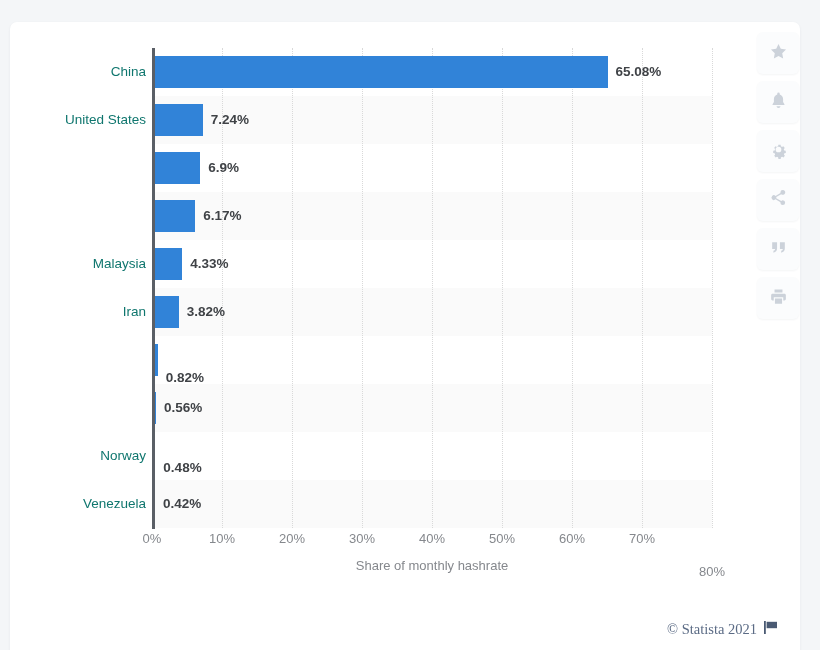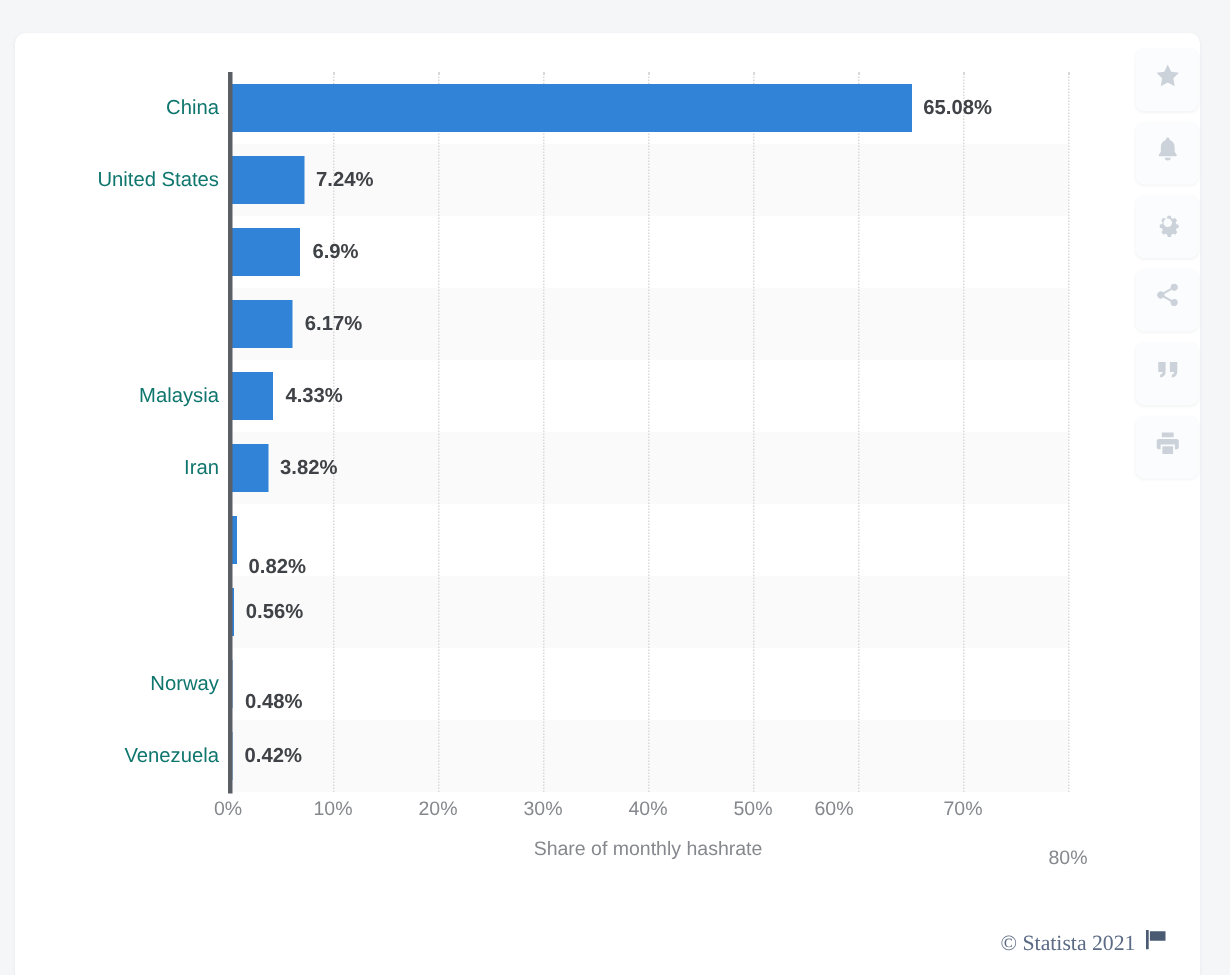--- a/index.html
+++ b/index.html
@@ -195,21 +195,21 @@
         <div class="cat-label" style="top: 432px;">Venezuela</div>
       </div>
 
     <div id="xaxis">
         <div class="xtick" style="left: 0px;">0%</div>
         <div class="xtick" style="left: 70px;">10%</div>
         <div class="xtick" style="left: 140px;">20%</div>
         <div class="xtick" style="left: 210px;">30%</div>
         <div class="xtick" style="left: 280px;">40%</div>
         <div class="xtick" style="left: 350px;">50%</div>
-        <div class="xtick" style="left: 404px; text-align: center;">60%</div>
+        <div class="xtick" style="left: 420px; text-align: center;">60%</div>
         <div class="xtick" style="left: 490px;">70%</div>
         <div class="xtick" style="left: 560px; margin-top: 33px;">80%</div>
       </div>
 
     <div id="xaxis-title">Share of monthly hashrate</div>
 
     <div id="footer">
       <span>© Statista 2021</span>
       <span class="flag-icon">
         <svg width="14" height="13" viewBox="0 0 14 13" aria-hidden="true">

